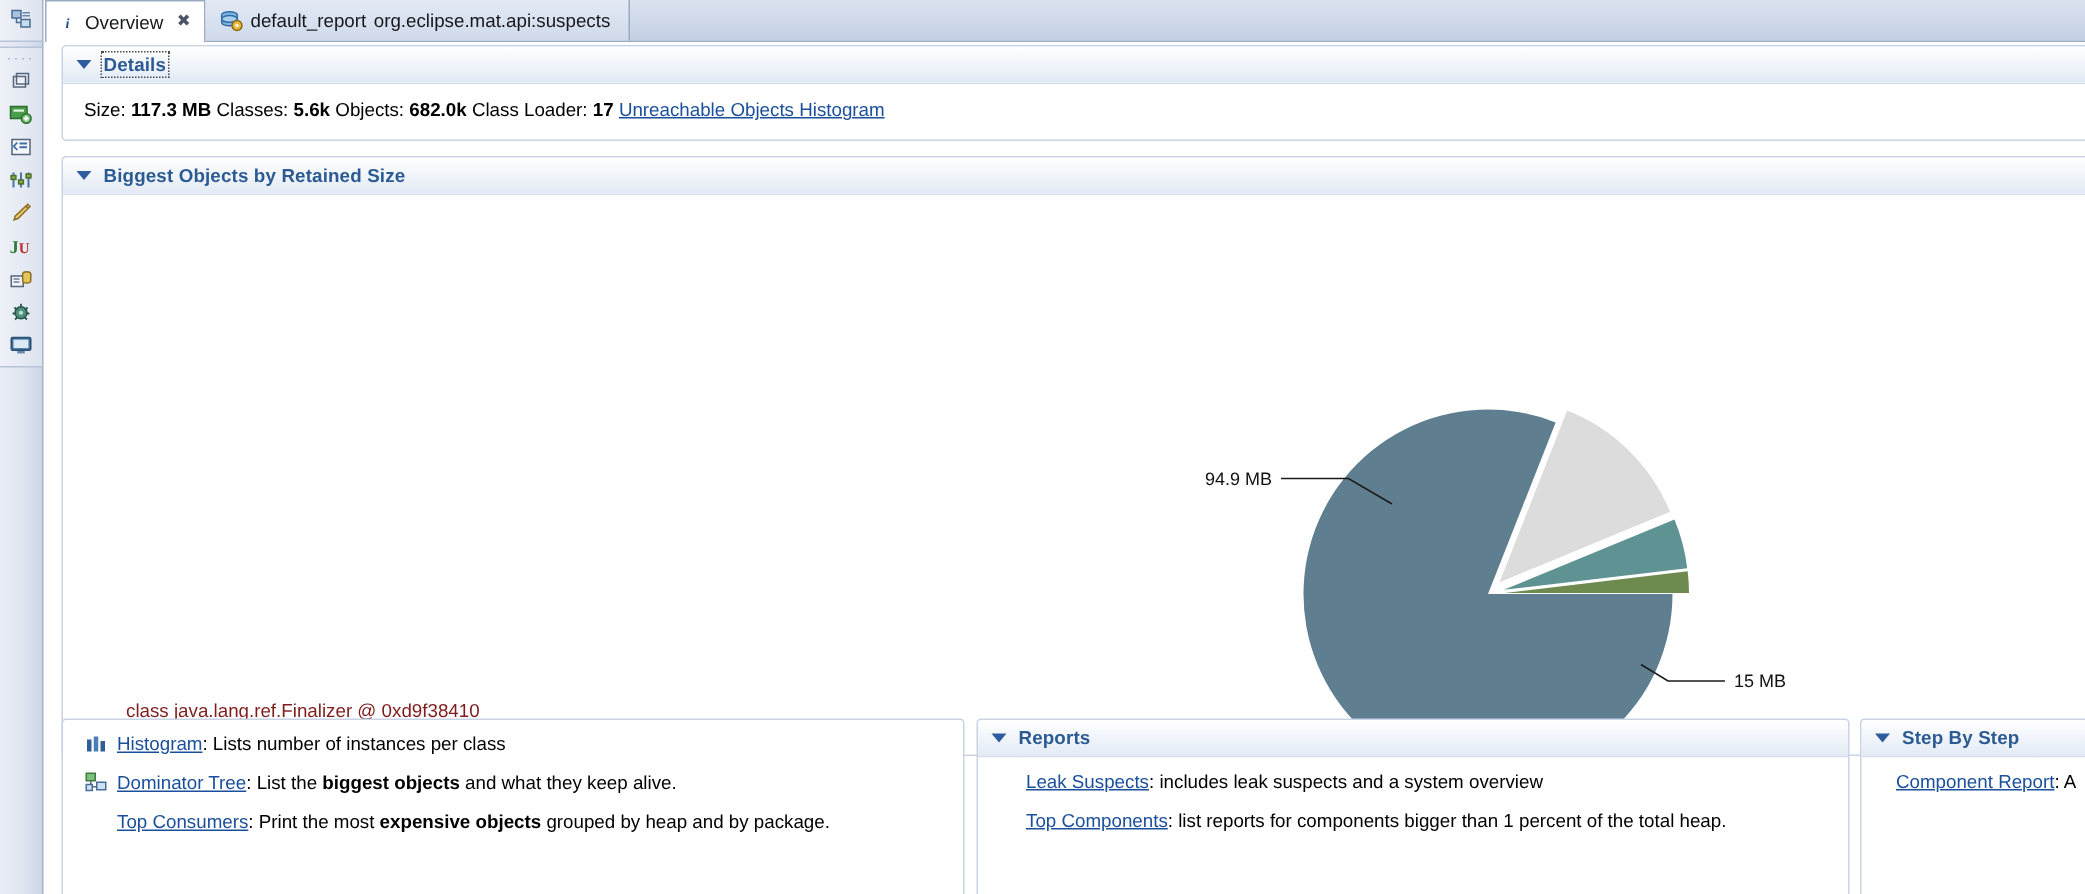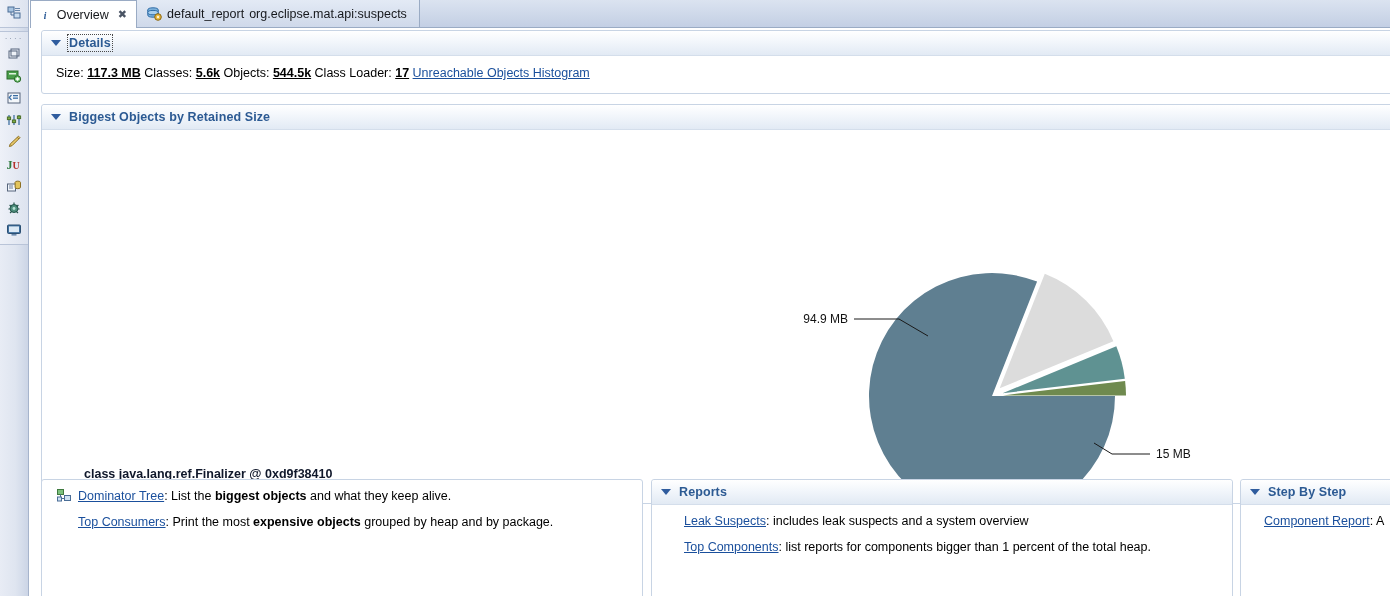--- a/index.html
+++ b/index.html
@@ -100,30 +100,30 @@
     font-weight: bold; font-size: 12.5px; color: #2c5a93;
     letter-spacing: .1px;
     text-align: right;
   }
   .section-title.focused {
     outline: 1px dotted #4a4a4a; outline-offset: 1px;
   }
   .section-body { padding: 10px 14px; }
 
   .detail-line { font-size: 12.5px; color:#000; }
-  .detail-line b { font-weight: bold; text-decoration: underline; }
+  .detail-line b { font-weight: bold; }
   .link {
     color: #1a4f9c; text-decoration: underline; cursor: pointer;
   }
 
   
   .chart-wrap { position: absolute; left:0; top:26px; right:0; bottom:0; }
   .chart-svg { display:block; }
 
-  .objinfo-title { font-weight: bold; font-size: 12.5px; color:#0f172a; }
+  .objinfo-title { font-weight: normal; font-size: 12.5px; color:#7f1d1d; }
   .objinfo-sub   { font-size: 12.5px; color:#000; margin-top: 16px; }
 
   
   .panel-row-item {
     display: flex; align-items: flex-start; gap: 6px;
     font-size: 12.5px; line-height: 17px; margin-bottom: 9px;
     white-space: nowrap;
   }
   .panel-row-item .ico { width:16px; height:16px; flex: 0 0 16px; }
   .panel-row-item .ico.blank { visibility:hidden; }
@@ -258,21 +258,21 @@
         <span class="twisty"></span>
         <span class="section-title focused">Details</span>
       </div>
       <div class="section-body">
         <div class="detail-line">
           <span>Size:</span>
           <b>117.3 MB</b>
           <span>Classes:</span>
           <b>5.6k</b>
           <span>Objects:</span>
-          <b>544.5k</b>
+          <b>682.0k</b>
           <span>Class Loader:</span>
           <b>17</b>
           <span class="link">Unreachable Objects Histogram</span>
         </div>
       </div>
     </div>
 
     <div class="section" style="left:11px; top:76px; width:1352px; height:400px;">
       <div class="section-head">
         <span class="twisty"></span>
@@ -307,20 +307,30 @@
           <b>16 B</b>
           <span>Retained Size:</span>
           <b>94.9 MB</b>
         </div>
       </div>
     </div>
 
     <div class="section" style="left:11px; top:451px; width:602px; height:160px;">
       <div class="section-body" style="padding-top:8px;">
 
+        <div class="panel-row-item">
+          <svg class="ico" viewBox="0 0 16 16">
+            <rect x="2" y="5" width="3" height="8" fill="#2f5f93"></rect>
+            <rect x="6.5" y="3" width="3" height="10" fill="#4a7fb5"></rect>
+            <rect x="11" y="6" width="3" height="7" fill="#2f5f93"></rect>
+          </svg>
+          <div>
+            <span class="link">Histogram</span><span>: Lists number of instances per class</span>
+          </div>
+        </div>
 
         <div class="panel-row-item">
           <svg class="ico" viewBox="0 0 16 16">
             <rect x="1.5" y="1.5" width="6" height="5" fill="#7cc07c" stroke="#3f7a3f"></rect>
             <rect x="8.5" y="7.5" width="6" height="5" fill="#cfe2f3" stroke="#4a6d96"></rect>
             <path d="M4.5 6.5 v4 h4" stroke="#4a6d96" fill="none"></path>
             <rect x="1.5" y="9" width="4" height="4" fill="#cfe2f3" stroke="#4a6d96"></rect>
           </svg>
           <div>
             <span class="link">Dominator Tree</span><span>: List the </span><b>biggest objects</b><span> and what they keep alive.</span>

